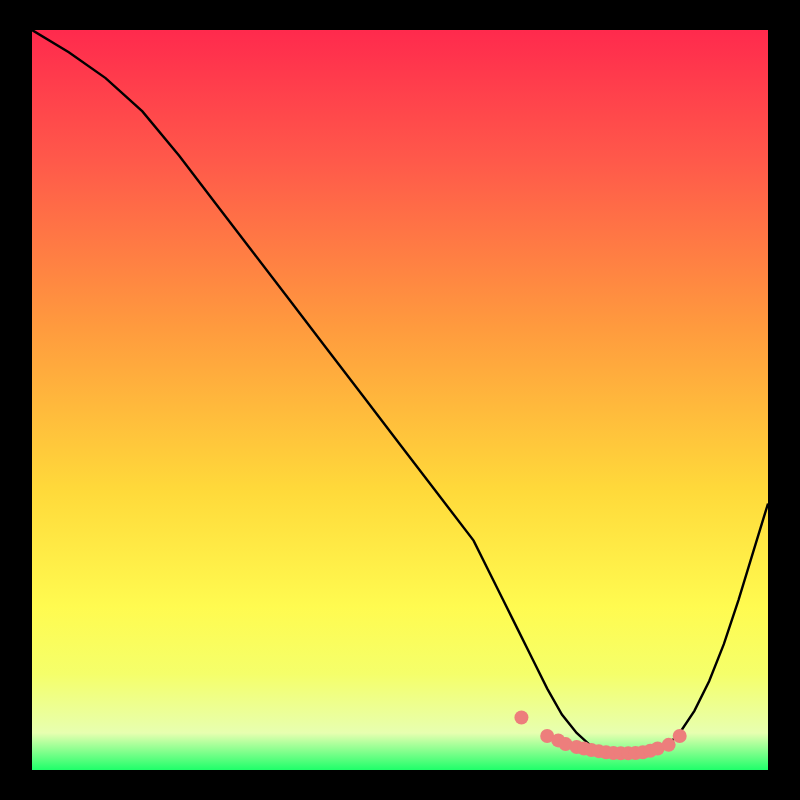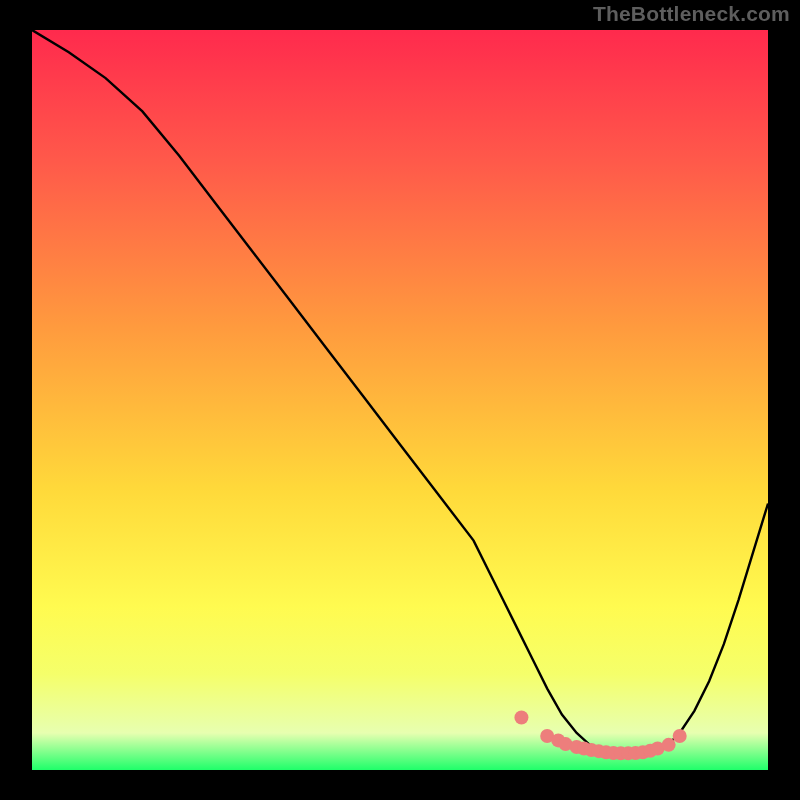--- a/index.html
+++ b/index.html
@@ -36,21 +36,20 @@
     overflow: hidden;
   }
   svg {
     display: block;
   }
 </style>
 </head>
 <body>
 
 <div class="frame">
-  <div class="watermark">TheBottleneck.com</div>
 
   <div class="plot-area">
     <svg id="chart-svg" width="736" height="740" viewBox="0 0 736 740">
       <defs>
         <linearGradient id="bg-grad" x1="0" y1="0" x2="0" y2="1">
             <stop offset="0.0%" stop-color="#ff2a4d"></stop>
             <stop offset="18.0%" stop-color="#ff5a4a"></stop>
             <stop offset="40.0%" stop-color="#ff9a3e"></stop>
             <stop offset="62.0%" stop-color="#ffd93a"></stop>
             <stop offset="78.0%" stop-color="#fffb50"></stop>

